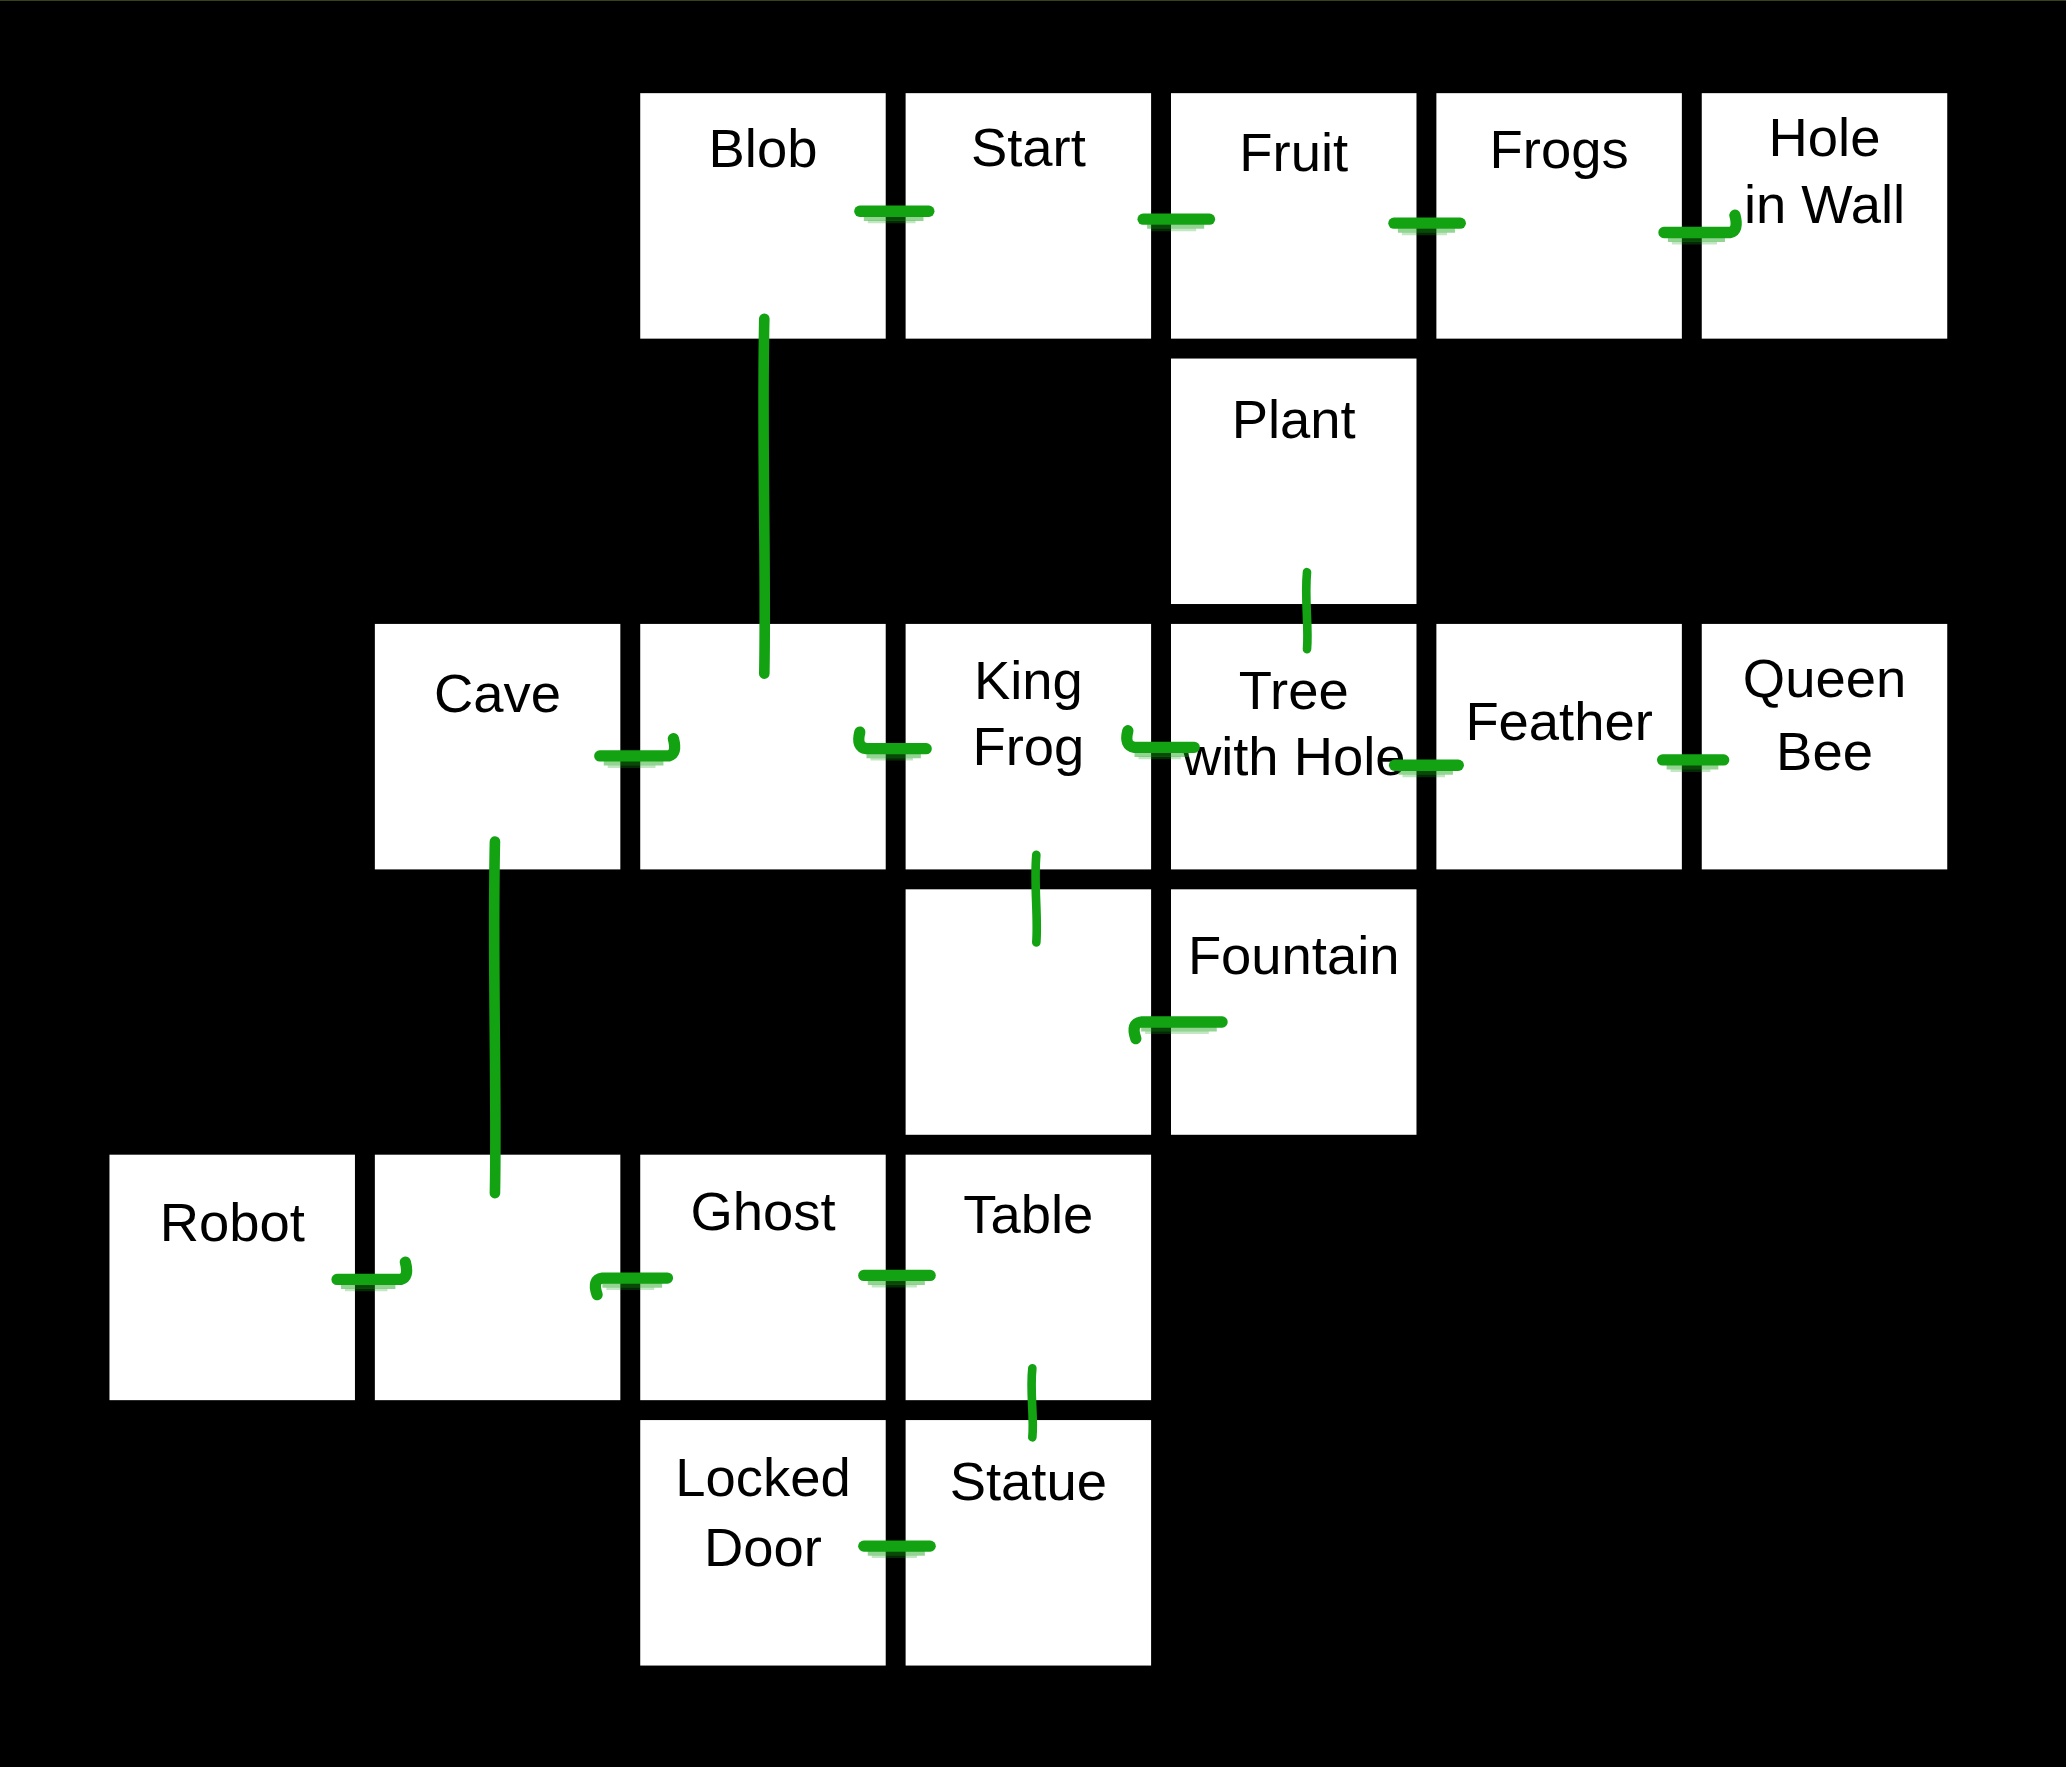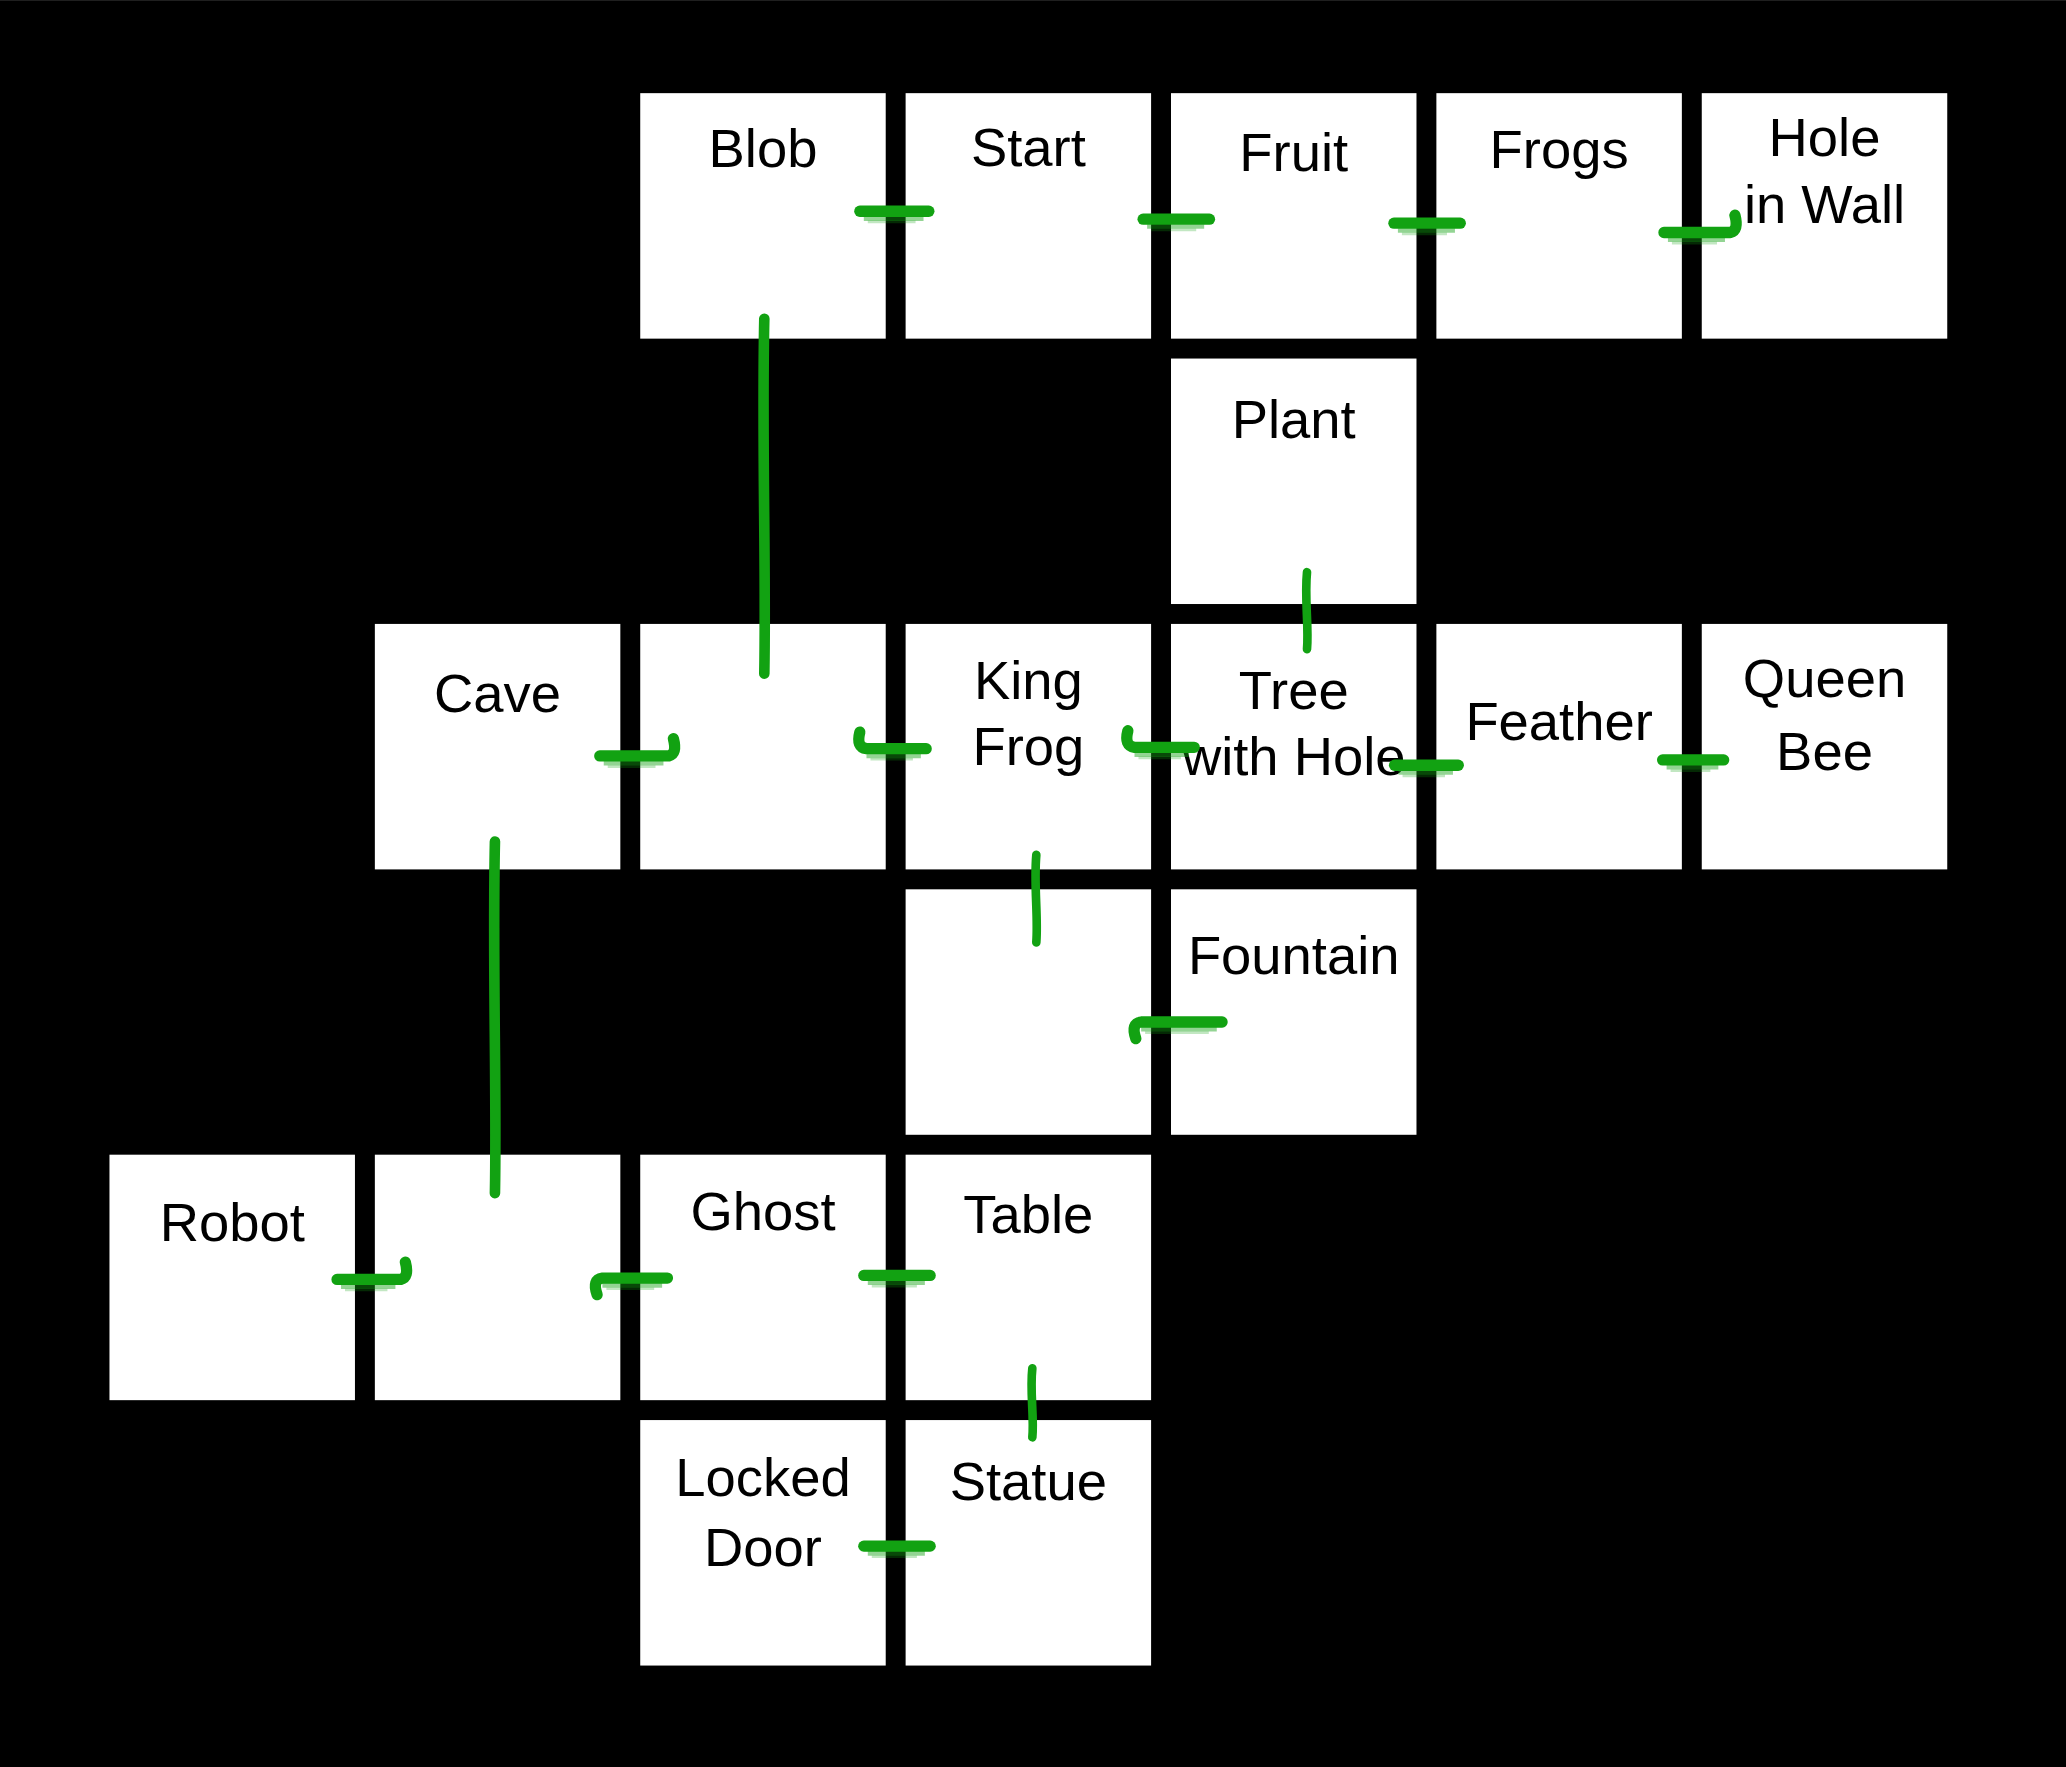--- a/index.html
+++ b/index.html
@@ -5,21 +5,21 @@
 <style>
   html, body {
     margin: 0;
     padding: 0;
     background: #000000;
   }
   .stage {
     position: relative;
     width: 2066px;
     height: 1768px;
-    background: #737373;
+    background: #bef264;
     overflow: hidden;
   }
   .stage svg {
     display: block;
     width: 100%;
     height: 100%;
   }
   .stage svg text {
     font-family: "Liberation Sans", sans-serif;
   }

